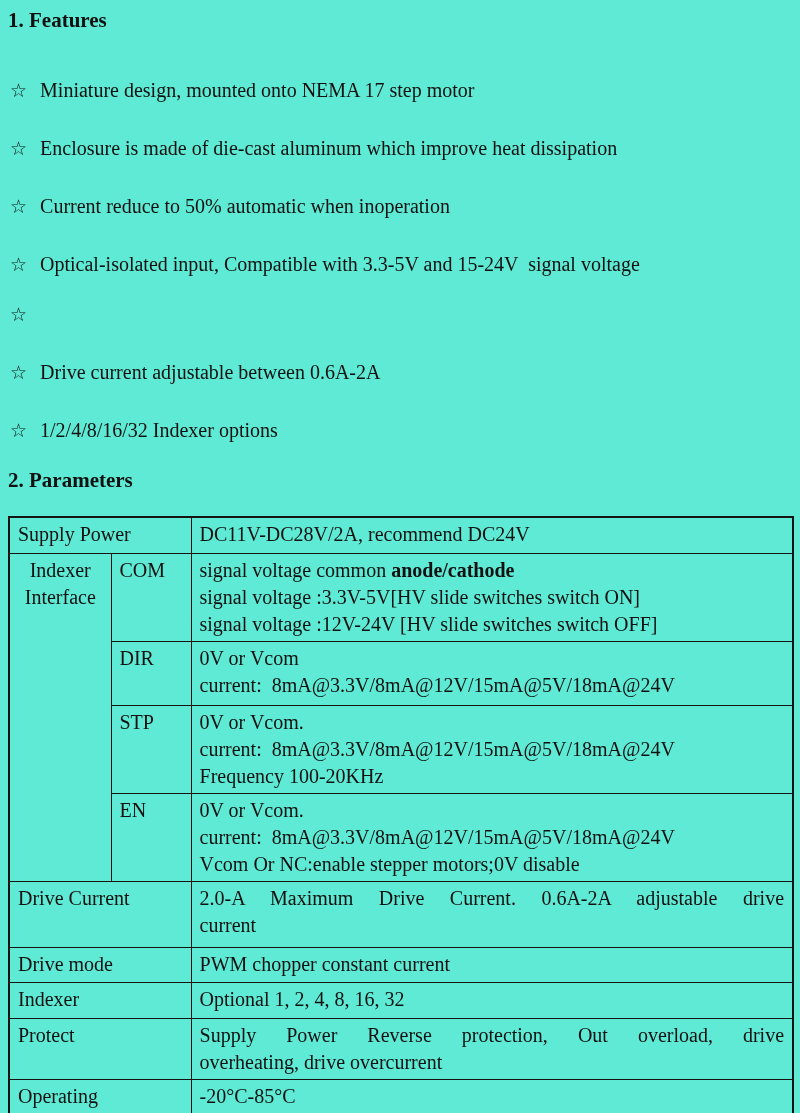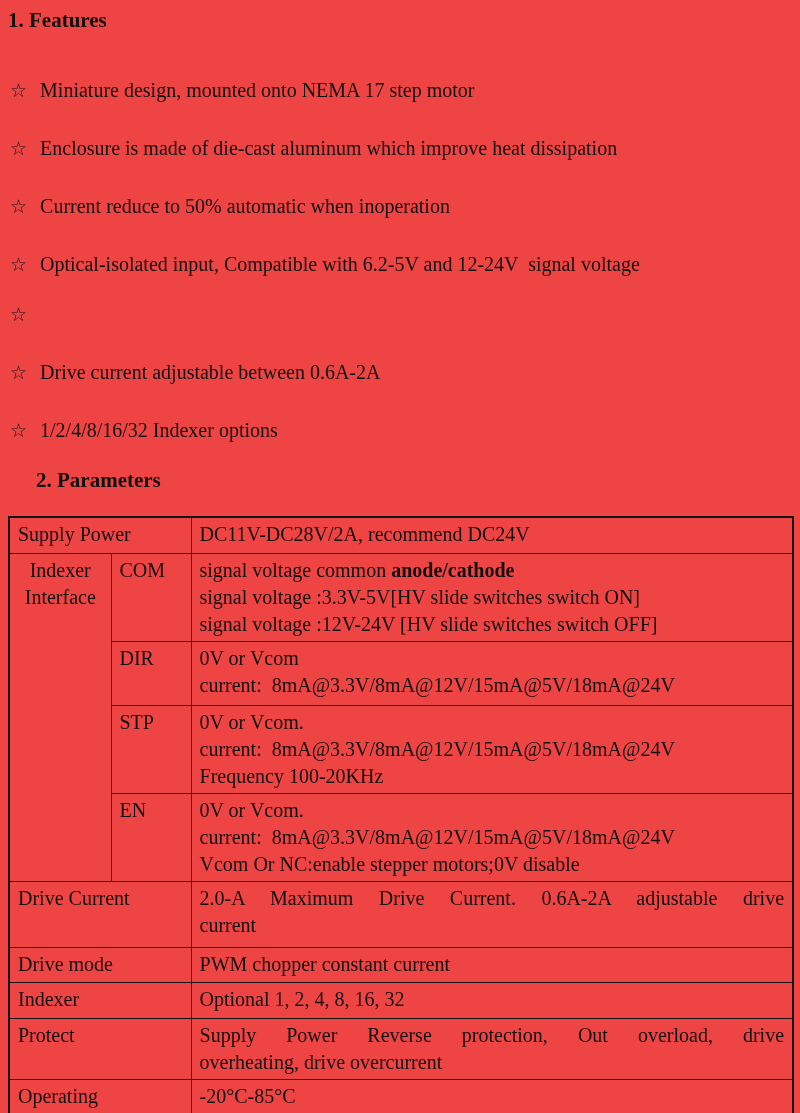--- a/index.html
+++ b/index.html
@@ -2,21 +2,21 @@
 <html><head>
 <meta charset="utf-8">
 <style>
   html, body { margin: 0; padding: 0; background: #ffffff; }
   .page {
     position: relative;
     width: 800px;
     height: 1113px;
     box-sizing: border-box;
     padding: 8px 8px 0 8px;
-    background: #ef4444;
+    background: #5eead4;
     color: #111111;
     font-family: "Liberation Serif", "DejaVu Serif", serif;
     overflow: hidden;
   }
   .sec-title {
     font-size: 21px;
     font-weight: bold;
     line-height: 24px;
     margin: 0;
   }
@@ -32,21 +32,21 @@
     line-height: 24px;
     margin: 0 0 26px 2px;
   }
   .star {
     font-family: "DejaVu Sans", sans-serif;
     font-size: 19px;
     margin-right: 13px;
     flex: 0 0 auto;
   }
   .feature-text { white-space: pre-wrap; margin-top: 8px; }
-  .params-title { margin-top: 13px; margin-left: 28px; }
+  .params-title { margin-top: 13px; }
   table.params {
     border-collapse: collapse;
     width: 784px;
     margin-top: 24px;
     table-layout: fixed;
     font-size: 20px;
   }
   table.params { border: 2px solid #141414; border-bottom-width: 3px; }
   table.params td {
     border: 1px solid #141414;
@@ -75,21 +75,21 @@
     <li class="feature-item">
       <span class="star">☆</span>
       <span class="feature-text">Enclosure is made of die-cast aluminum which improve heat dissipation</span>
     </li>
     <li class="feature-item">
       <span class="star">☆</span>
       <span class="feature-text">Current reduce to 50% automatic when inoperation</span>
     </li>
     <li class="feature-item">
       <span class="star">☆</span>
-      <span class="feature-text">Optical-isolated input, Compatible with 6.2-5V and 12-24V  signal voltage</span>
+      <span class="feature-text">Optical-isolated input, Compatible with 3.3-5V and 15-24V  signal voltage</span>
     </li>
     <li class="feature-item">
       <span class="star">☆</span>
     </li>
     <li class="feature-item">
       <span class="star">☆</span>
       <span class="feature-text">Drive current adjustable between 0.6A-2A</span>
     </li>
     <li class="feature-item">
       <span class="star">☆</span>

